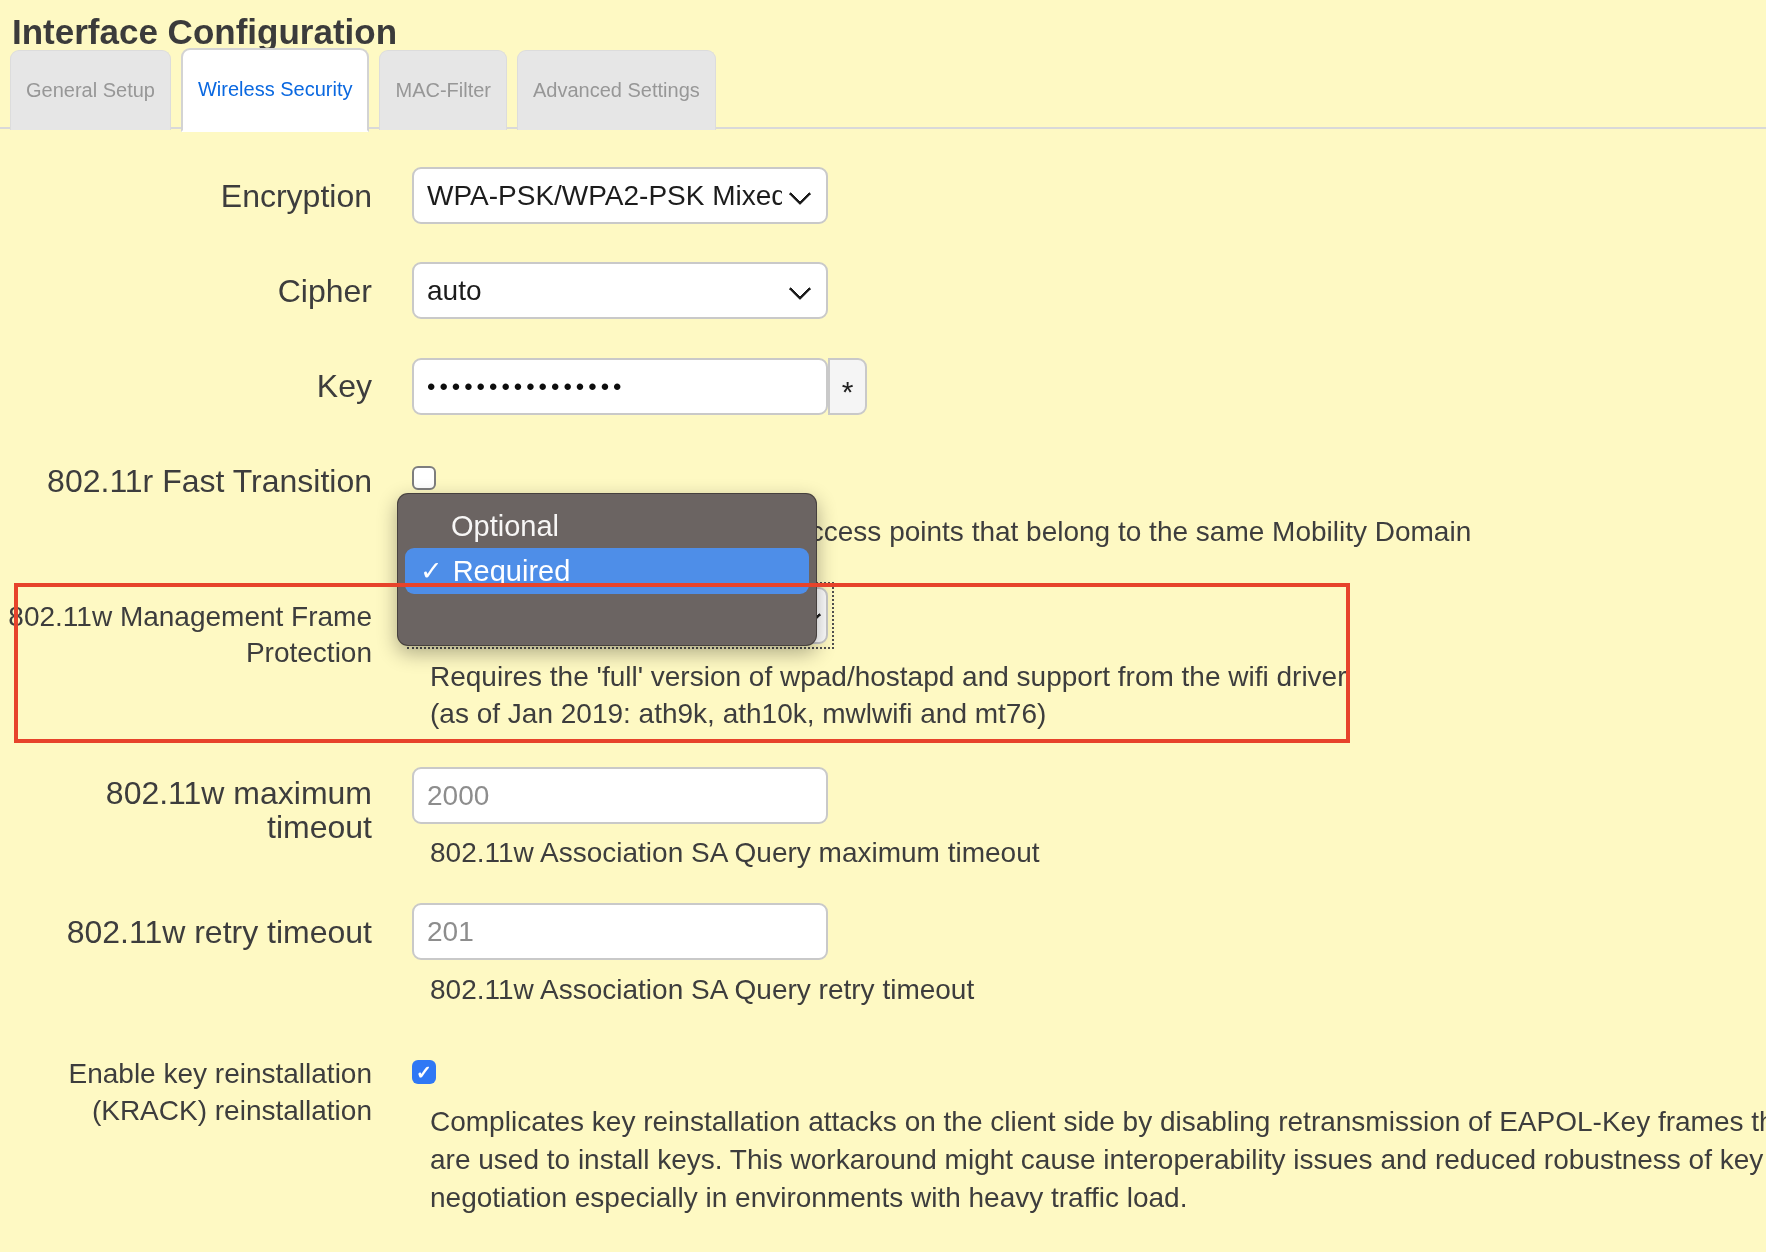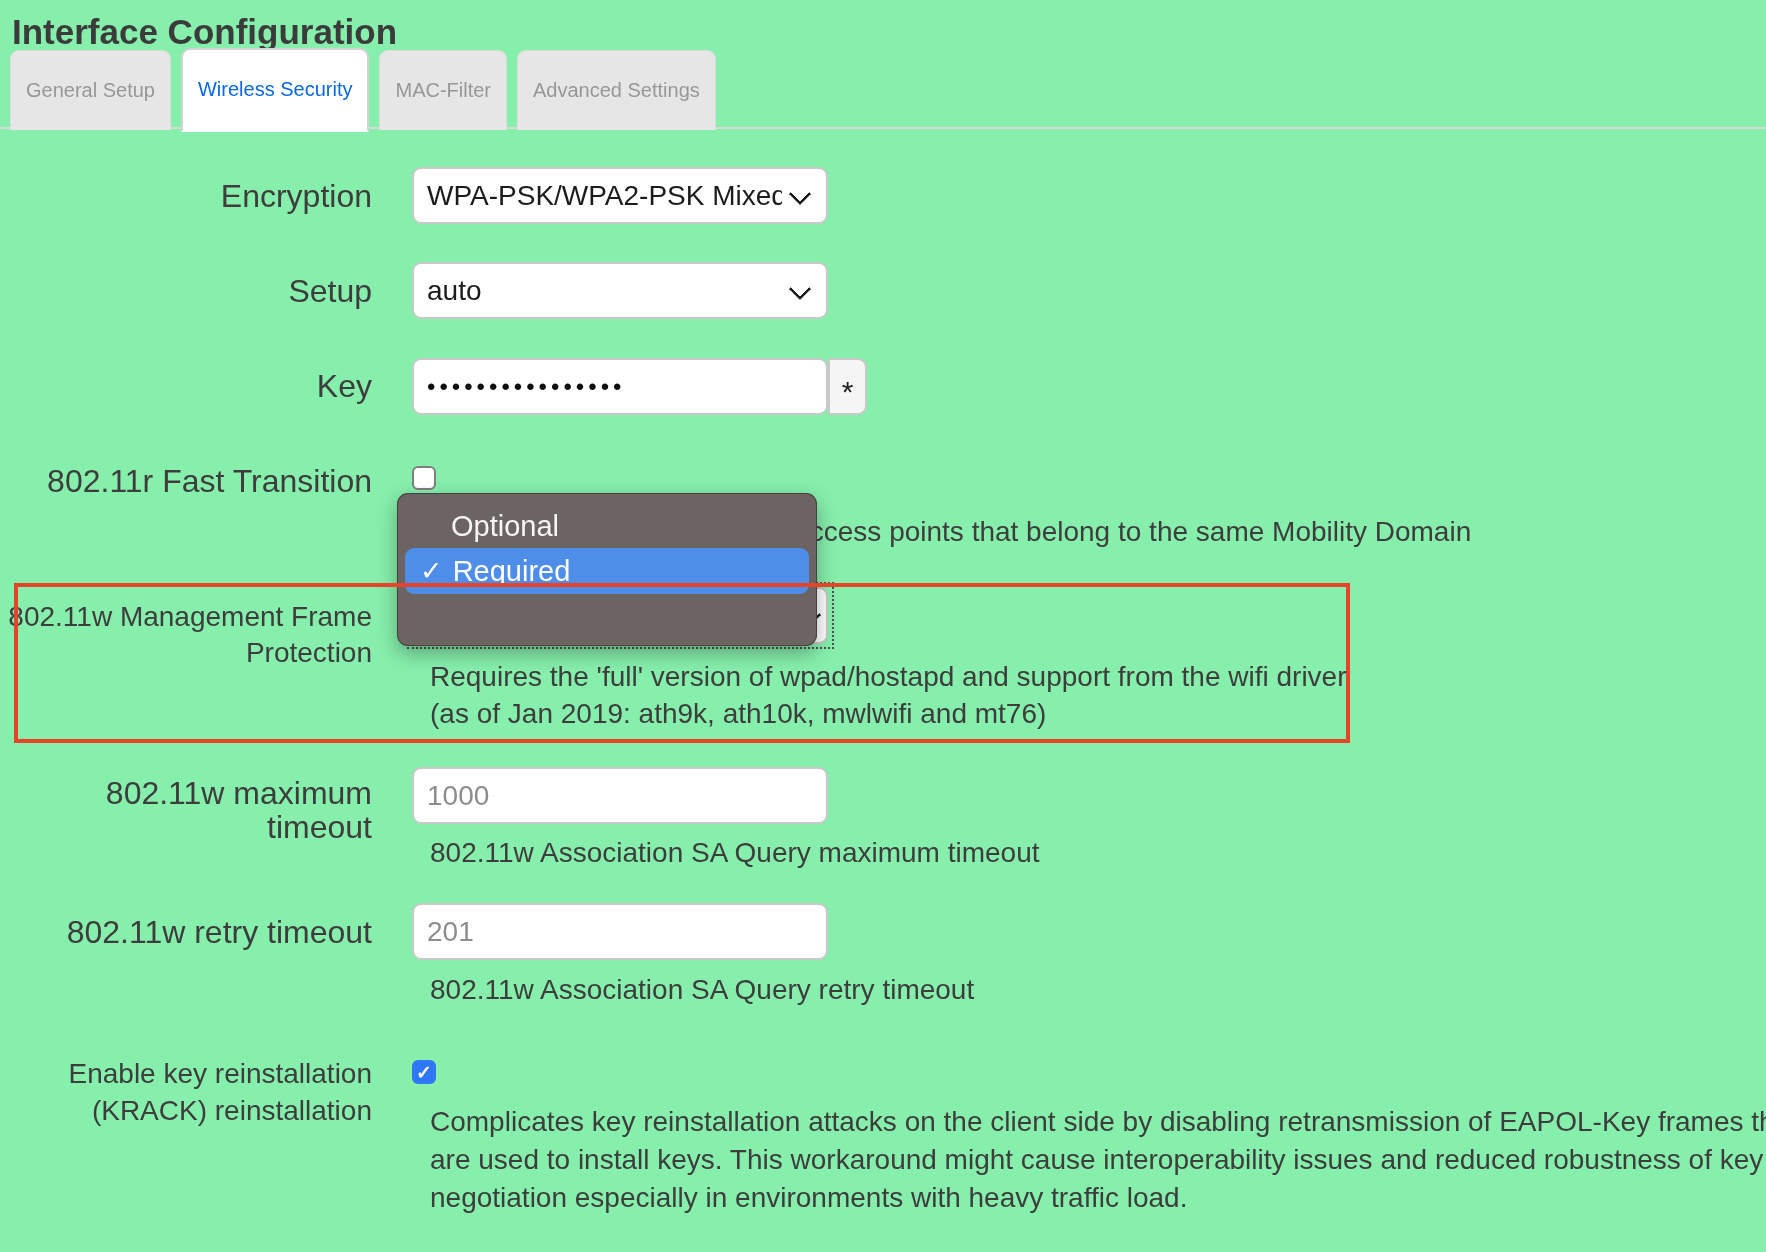--- a/index.html
+++ b/index.html
@@ -1,16 +1,16 @@
 <!DOCTYPE html>
 <html><head>
 <meta charset="utf-8">
 <style>
   html,body{margin:0;padding:0;background:#fff;}
-  .page{position:relative;width:1766px;height:1252px;background:#86efac;overflow:hidden;
+  .page{position:relative;width:1766px;height:1252px;background:#fef9c3;overflow:hidden;
         font-family:"Liberation Sans", sans-serif;color:#3d3d3d;}
 
   
   .title{position:absolute;left:12px;top:12px;font-size:35px;font-weight:700;color:#3b3b3b;}
 
   
   .tabline{position:absolute;left:0;top:127px;width:1766px;height:2px;background:#d9d9d9;z-index:1;}
   .tabbar{position:absolute;left:10px;top:81px;height:49px;display:flex;align-items:flex-end;z-index:2;}
   .tab{height:47px;line-height:47px;padding:16px 15px;margin-right:10px;background:#e6e6e6;
        border:1px solid #dcdcdc;border-bottom:none;border-radius:9px 9px 0 0;
@@ -78,21 +78,21 @@
     <div class="tab">MAC-Filter</div>
     <div class="tab">Advanced Settings</div>
   </div>
 
   <div class="lbl" style="top:179px;">Encryption</div>
   <div class="field" style="top:167px;">
     <span class="val">WPA-PSK/WPA2-PSK Mixed Mode</span>
     <span class="chev"></span>
   </div>
 
-  <div class="lbl" style="top:274px;">Setup</div>
+  <div class="lbl" style="top:274px;">Cipher</div>
   <div class="field" style="top:262px;">
     <span class="val">auto</span>
     <span class="chev"></span>
   </div>
 
   <div class="lbl" style="top:369px;">Key</div>
   <div class="field" style="top:358px;">
     <span class="val dots">••••••••••••••••</span>
   </div>
   <div class="reveal">
@@ -123,21 +123,21 @@
   </div>
   <div class="desc" style="left:430px;top:658px;">
     <span class="line">Requires the 'full' version of wpad/hostapd and support from the wifi driver</span>
     <span class="line">(as of Jan 2019: ath9k, ath10k, mwlwifi and mt76)</span>
   </div>
 
   <div class="redbox"></div>
 
   <div class="lbl" style="top:776px;">802.11w maximum timeout</div>
   <div class="field" style="top:767px;">
-    <span class="val gray">1000</span>
+    <span class="val gray">2000</span>
   </div>
   <div class="desc" style="left:430px;top:834px;">802.11w Association SA Query maximum timeout</div>
 
   <div class="lbl" style="top:915px;">802.11w retry timeout</div>
   <div class="field" style="top:903px;padding-left:17px;">
     <span class="val gray">201</span>
   </div>
   <div class="desc" style="left:430px;top:971px;">802.11w Association SA Query retry timeout</div>
 
   <div class="lbl2" style="top:1055px;line-height:37px;">

